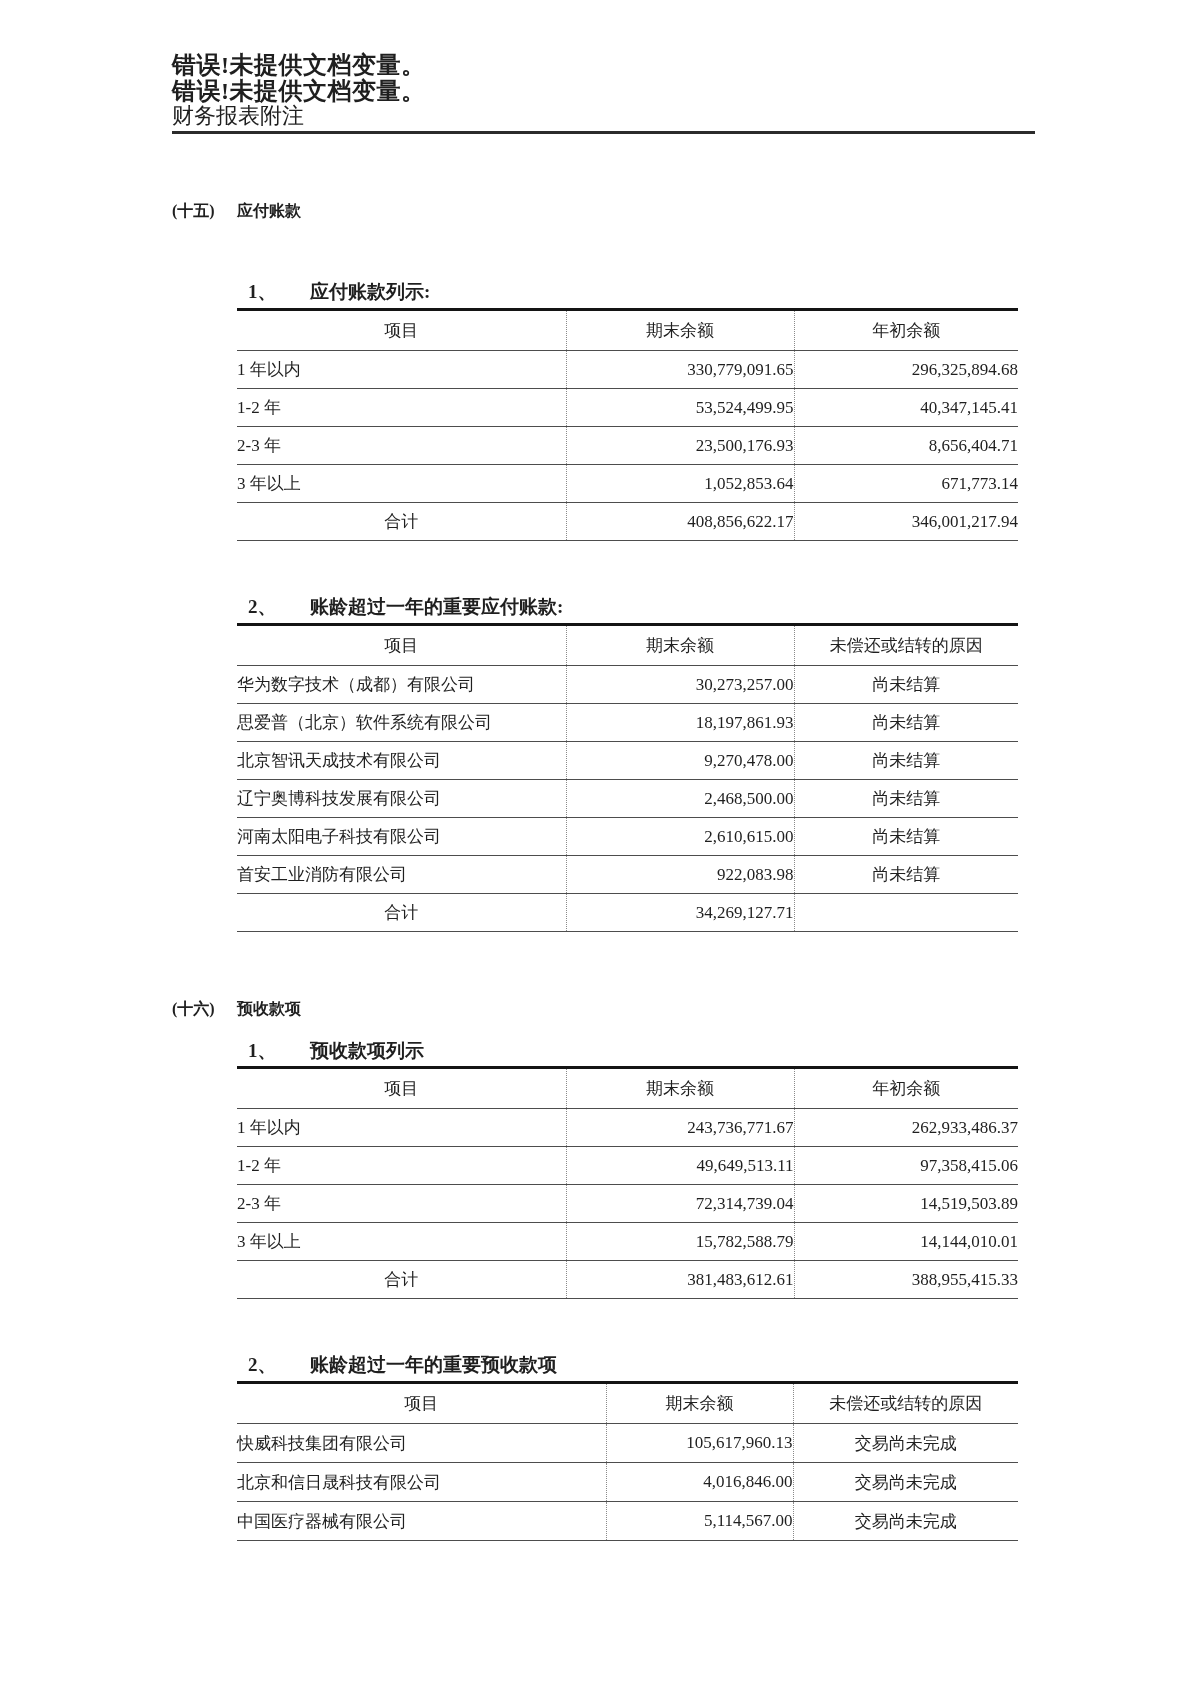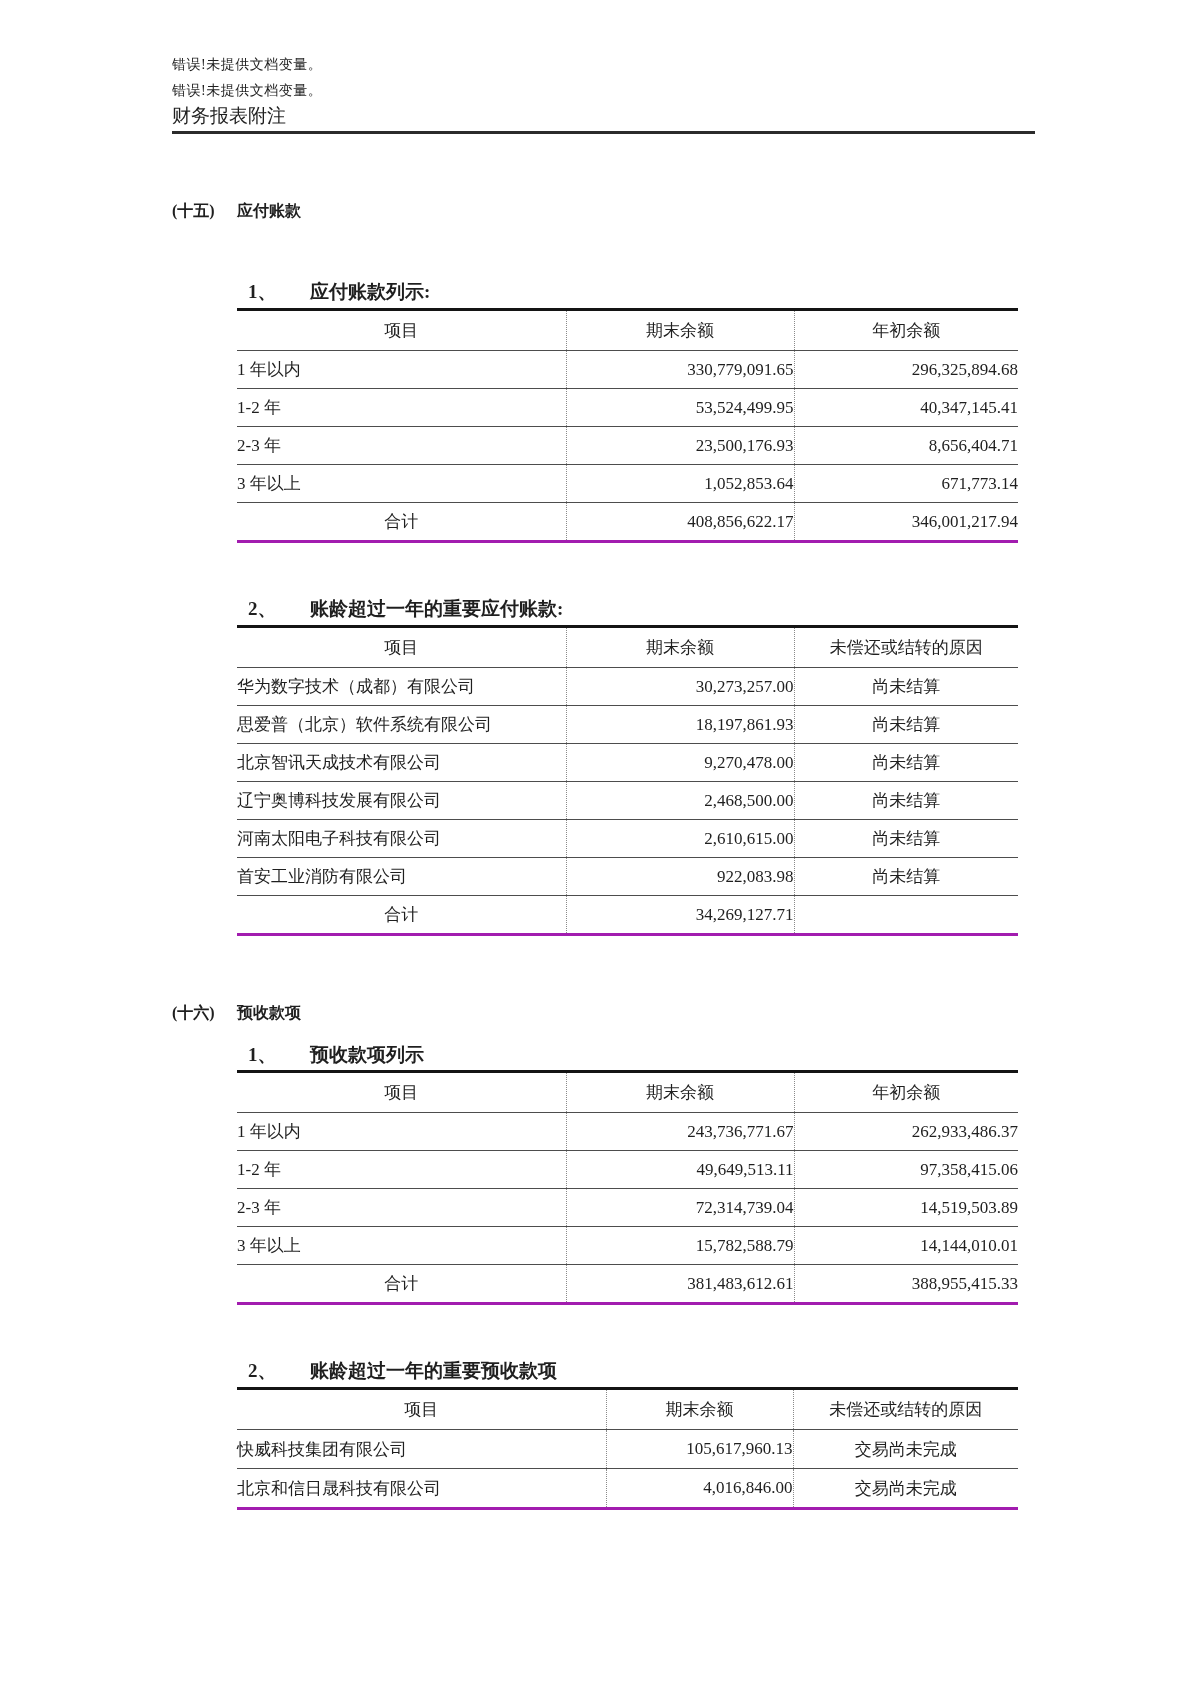--- a/index.html
+++ b/index.html
@@ -10,35 +10,35 @@
     background:#ffffff;
     box-sizing:border-box;
     padding:52px 165px 0 172px;
     font-family:"Liberation Serif","DejaVu Serif",serif;
     color:#1f1f1f;
     overflow:hidden;
   }
 
   
   .doc-header { border-bottom:3px solid #2b2b2b; padding-bottom:3px; }
-  .err-line { font-weight:normal; font-size:14px; line-height:26px; letter-spacing:.5px; }
-  .doc-title { font-size:19px; line-height:24px; }
+  .err-line { font-weight:bold; font-size:24px; line-height:26px; letter-spacing:.5px; }
+  .doc-title { font-size:22px; line-height:24px; }
 
   
   .sec-head { margin:62px 0 0 0; font-size:16px; font-weight:bold; line-height:30px; display:flex; }
   .sec-no { width:65px; flex:0 0 auto; }
   .sub-head { margin:52px 0 0 76px; font-size:19px; font-weight:bold; line-height:28px; display:flex; }
   .sub-head.tight { margin-top:14px; line-height:26px; }
   .sub-no { width:62px; flex:0 0 auto; }
 
   
   table.fin {
     width:781px; margin-left:65px; margin-top:2px;
     border-collapse:collapse; table-layout:fixed;
-    border-top:3px solid #141414; border-bottom:3px solid #a21caf;
+    border-top:3px solid #141414; border-bottom:1px solid #a21caf;
     font-size:17px;
   }
   table.fin th {
     font-weight:normal; text-align:center; height:39px;
     border-bottom:1px solid #4d4d4d; padding:0;
   }
   table.fin td { height:37px; border-bottom:1px solid #4d4d4d; padding:0; }
   table.t4 td { height:38px; }
   table.fin th:nth-child(2), table.fin th:nth-child(3),
   table.fin td:nth-child(2), table.fin td:nth-child(3) {
@@ -252,17 +252,22 @@
         <tr>
           <td class="lab">快威科技集团有限公司</td>
           <td class="num">105,617,960.13</td>
           <td class="reason">交易尚未完成</td>
         </tr>
         <tr>
           <td class="lab">北京和信日晟科技有限公司</td>
           <td class="num">4,016,846.00</td>
           <td class="reason">交易尚未完成</td>
         </tr>
+        <tr>
+          <td class="lab">中国医疗器械有限公司</td>
+          <td class="num">5,114,567.00</td>
+          <td class="reason">交易尚未完成</td>
+        </tr>
       </tbody>
     </table>
   </section>
 
 </div>
 
 </body></html>

